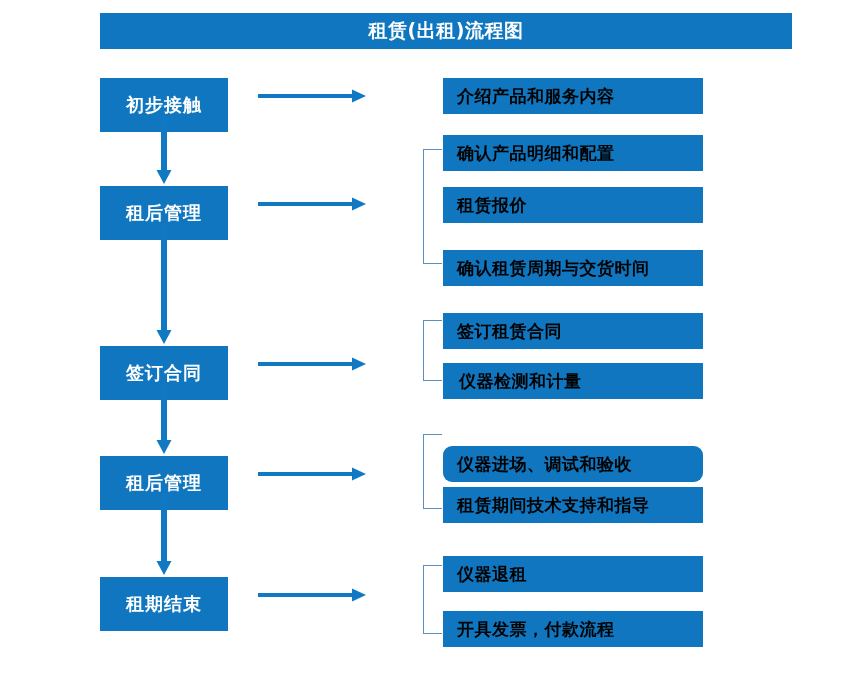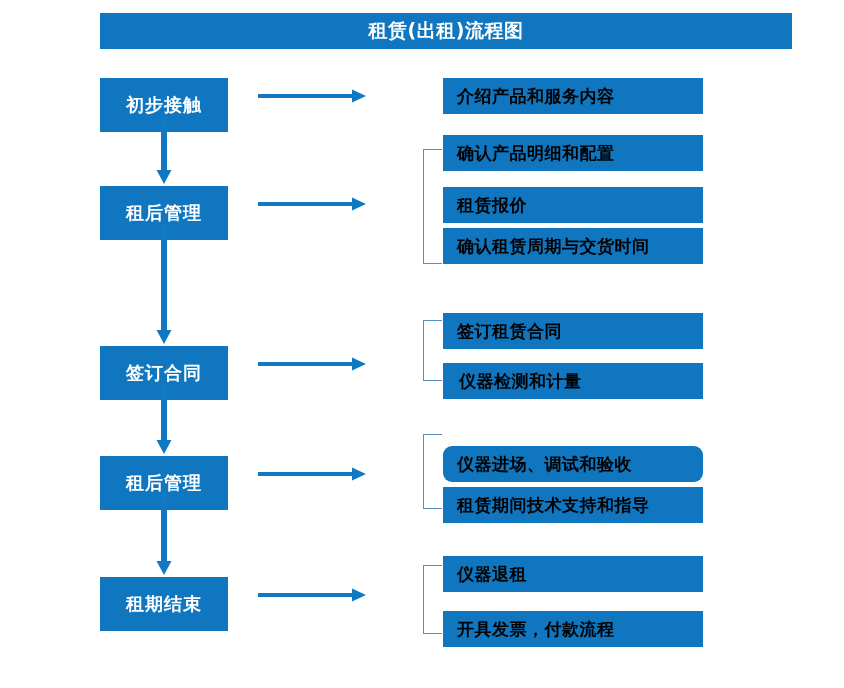--- a/index.html
+++ b/index.html
@@ -189,21 +189,21 @@
   <div class="bracket" style="top:434px; height:75px;"></div>
 
   <div class="bracket" style="top:565px; height:69px;"></div>
 
   <div class="detail-box" style="top:78px;">介绍产品和服务内容</div>
 
   <div class="detail-box" style="top:135px;text-align:right;">确认产品明细和配置</div>
 
   <div class="detail-box" style="top:187px;">租赁报价</div>
 
-  <div class="detail-box" style="top:228px;">确认租赁周期与交货时间</div>
+  <div class="detail-box" style="top:250px;">确认租赁周期与交货时间</div>
 
   <div class="detail-box" style="top:313px;">签订租赁合同</div>
 
   <div class="detail-box" style="top:363px;padding-left:16px;">仪器检测和计量</div>
 
   <div class="detail-box" style="top:446px;border-radius:9px;">仪器进场、调试和验收</div>
 
   <div class="detail-box" style="top:487px;">租赁期间技术支持和指导</div>
 
   <div class="detail-box" style="top:556px;">仪器退租</div>

